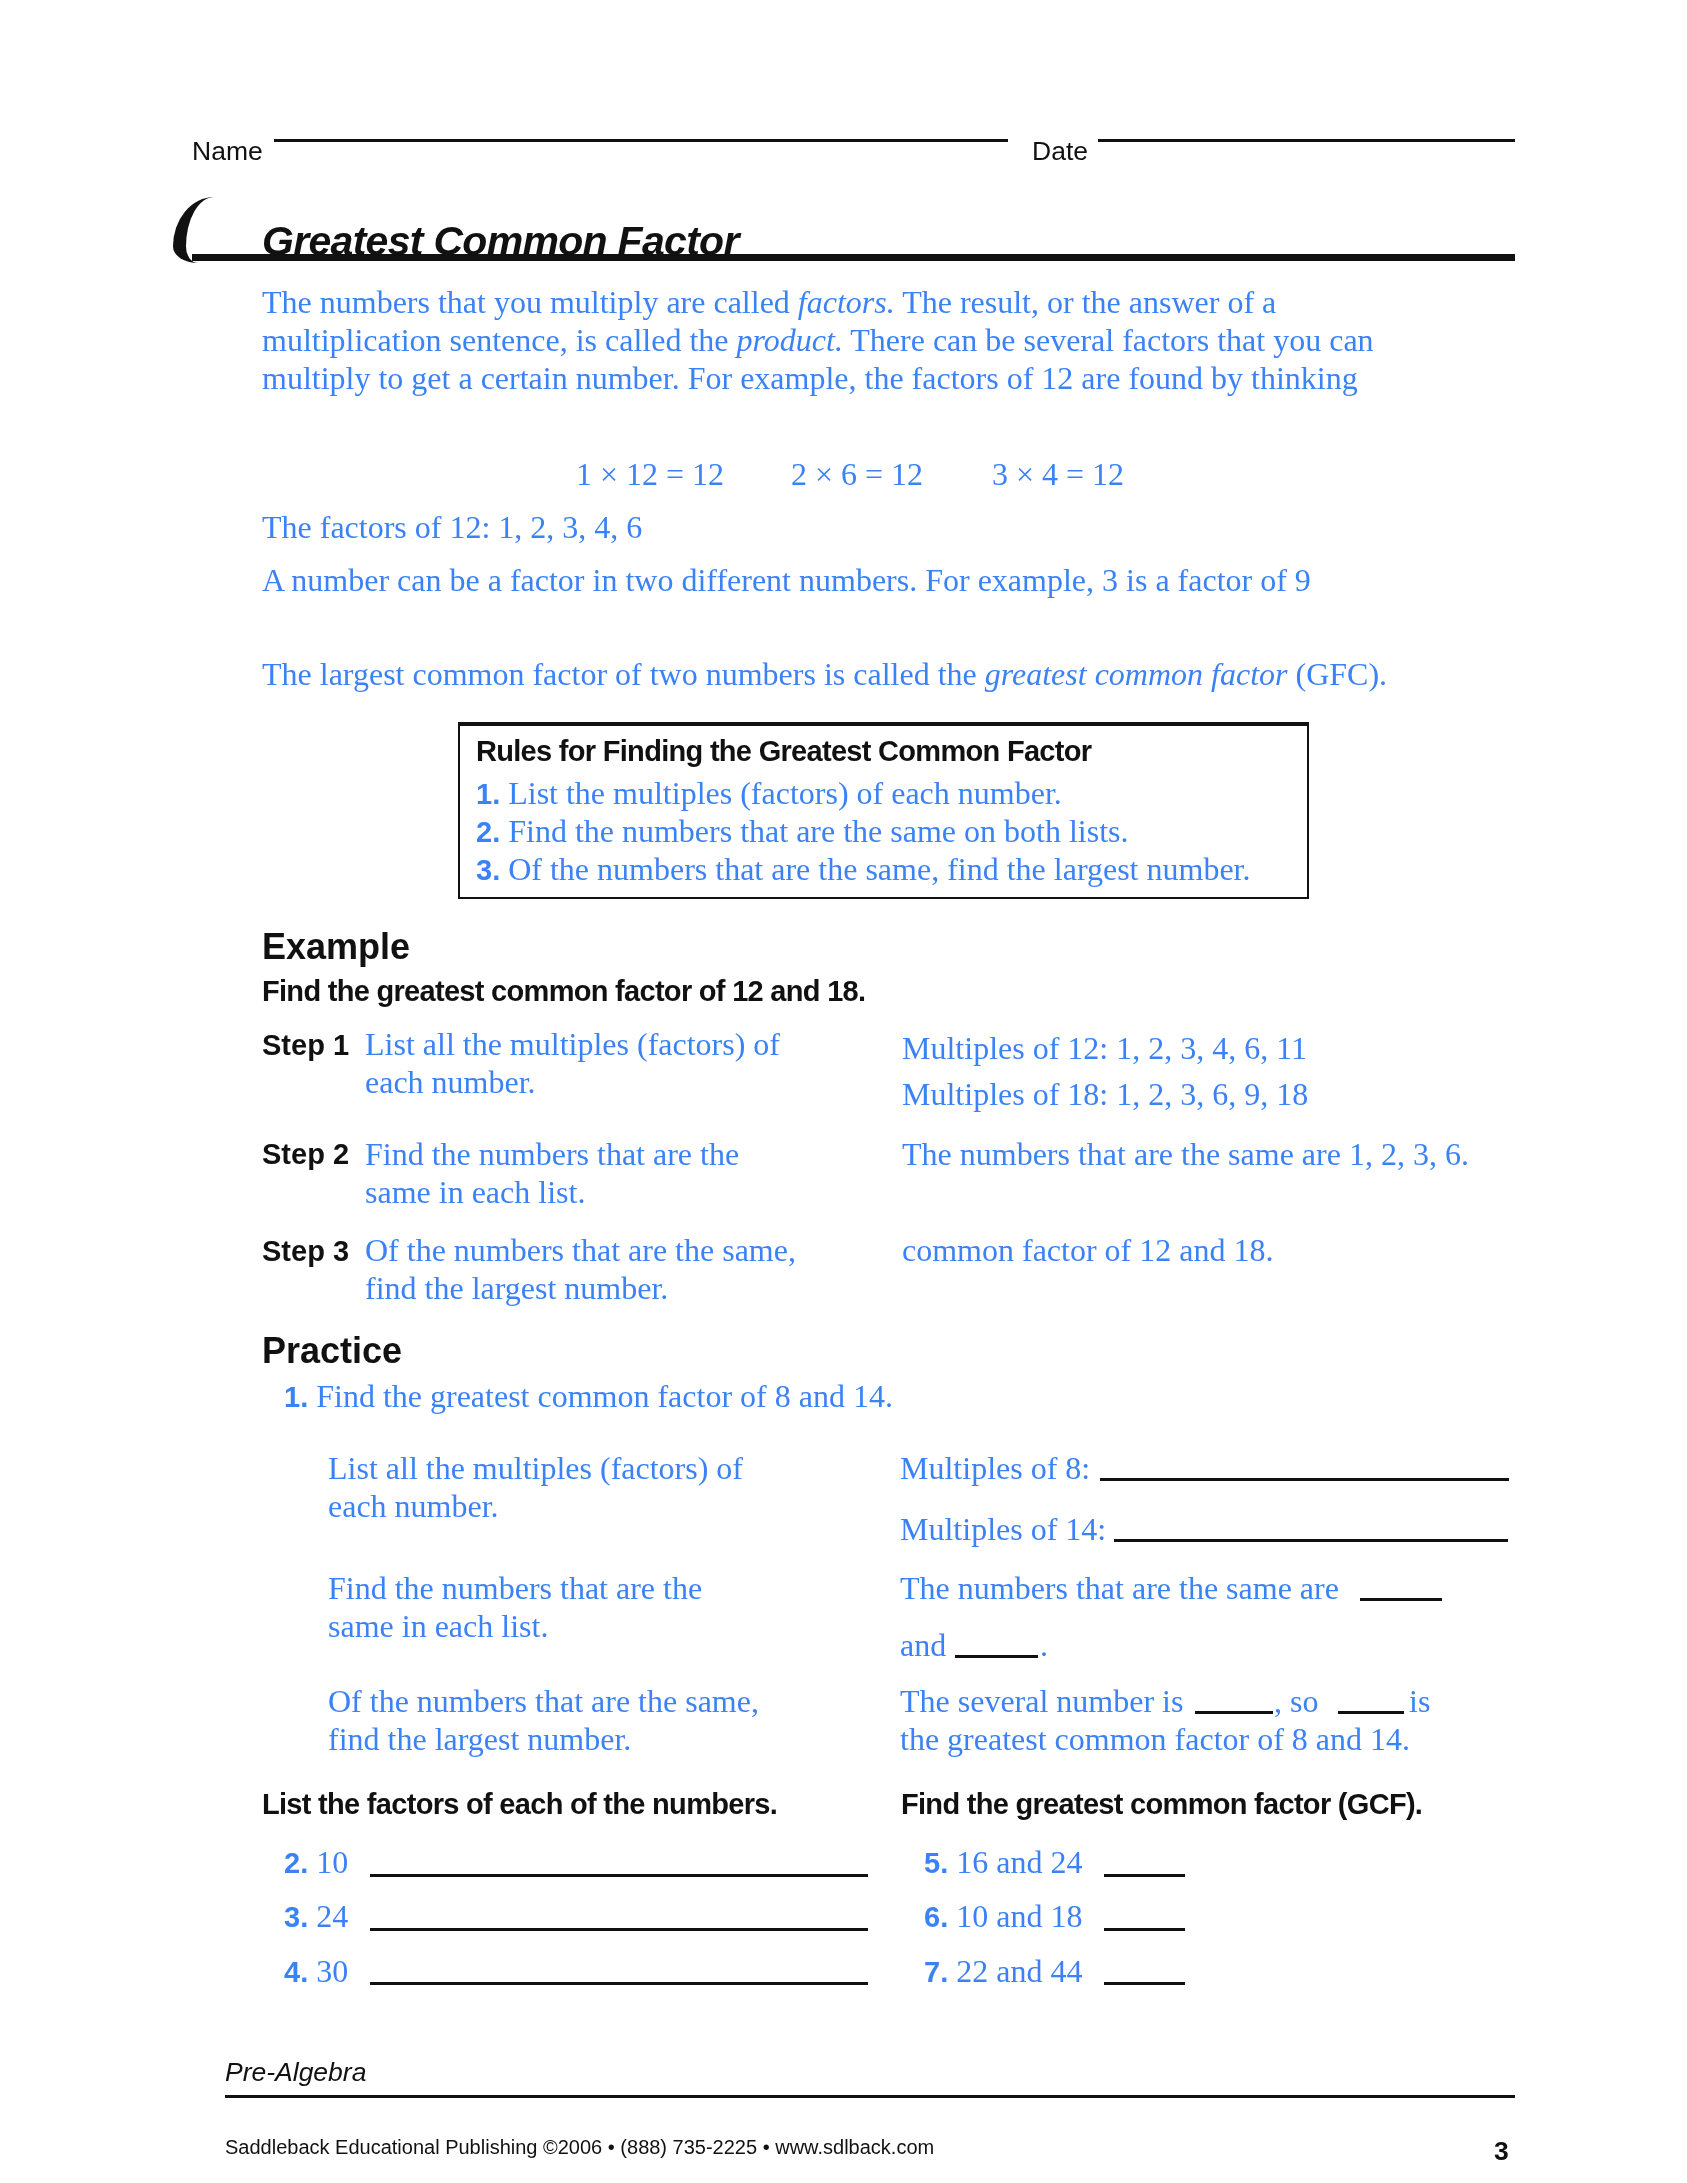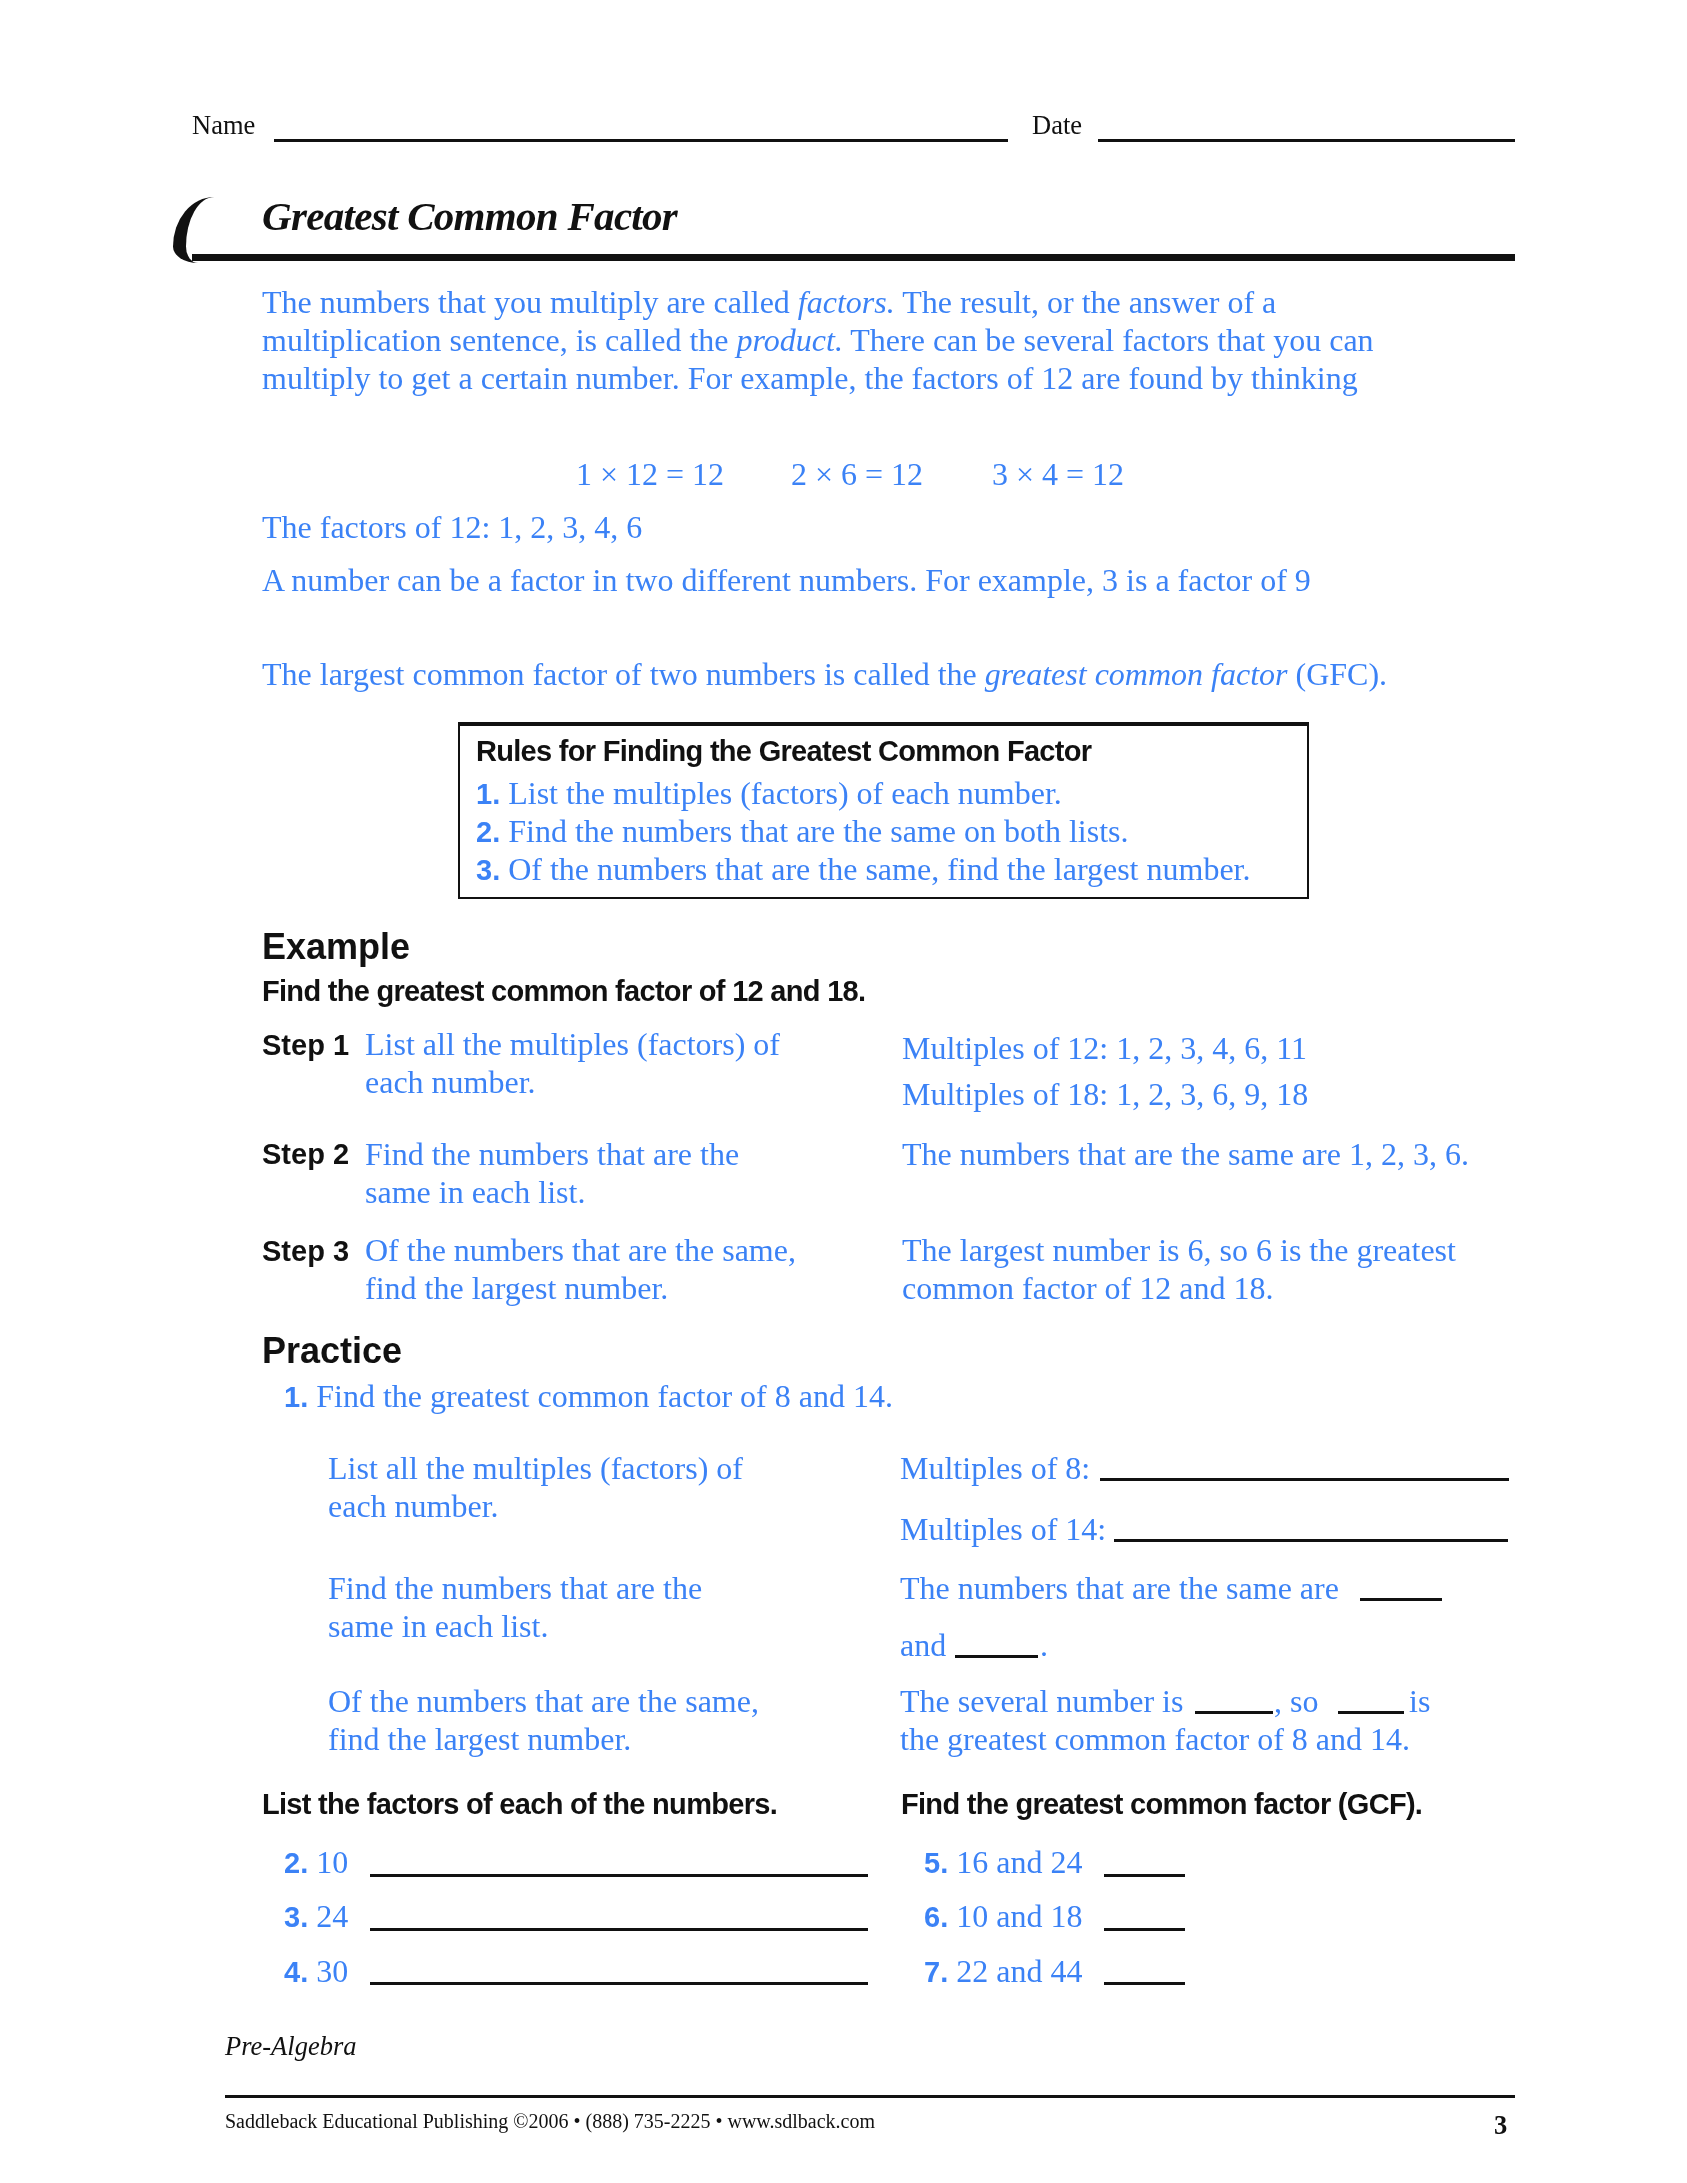--- a/index.html
+++ b/index.html
@@ -1,17 +1,17 @@
 <!DOCTYPE html>
 <html style="font-size:10.6px"><head>
 <meta charset="utf-8">
 <style>
   html, body { margin:0; padding:0; background:#ffffff; }
   body { width:1687px; height:2183px; position:relative; overflow:hidden; color:#111; }
-  .sans { font-family: Liberation Serif, serif; }
+  .sans { font-family: Liberation Sans, sans-serif; margin-top: 26px; }
   .abs { position:absolute; }
   .rule { position:absolute; background:#111; }
   .serif-text { font-family: "Liberation Serif", "DejaVu Serif", serif; font-size:32px; line-height:38px; color:#3b82f6; }
   .bold-sans { font-family: "Liberation Sans", "DejaVu Sans", sans-serif; font-weight:bold; }
   i, em { font-style:italic; }
   .num { font-family: "Liberation Sans", "DejaVu Sans", sans-serif; font-weight:bold; font-size:29px; }
 </style>
 </head>
 <body>
 
@@ -78,21 +78,20 @@
 <div class="abs serif-text" style="left:902px; top:1135px;">
   <div>The numbers that are the same are 1, 2, 3, 6.</div>
 </div>
 
 <div class="abs bold-sans" style="left:262px; top:1235px; font-size:29px;">Step 3</div>
 <div class="abs serif-text" style="left:365px; top:1231px;">
   <div>Of the numbers that are the same,</div>
   <div>find the largest number.</div>
 </div>
 <div class="abs serif-text" style="left:902px; top:1231px;">
-  <div>The largest number is 6, so 6 is the greatest</div>
   <div>common factor of 12 and 18.</div>
 </div>
 
 <div class="abs bold-sans" style="left:262px; top:1330px; font-size:36px;">Practice</div>
 <div class="abs serif-text" style="left:284px; top:1377px;">
   <span class="num">1.</span>&nbsp;<span>Find the greatest common factor of 8 and 14.</span>
 </div>
 
 <div class="abs serif-text" style="left:328px; top:1449px;">
   <div>List all the multiples (factors) of</div>

